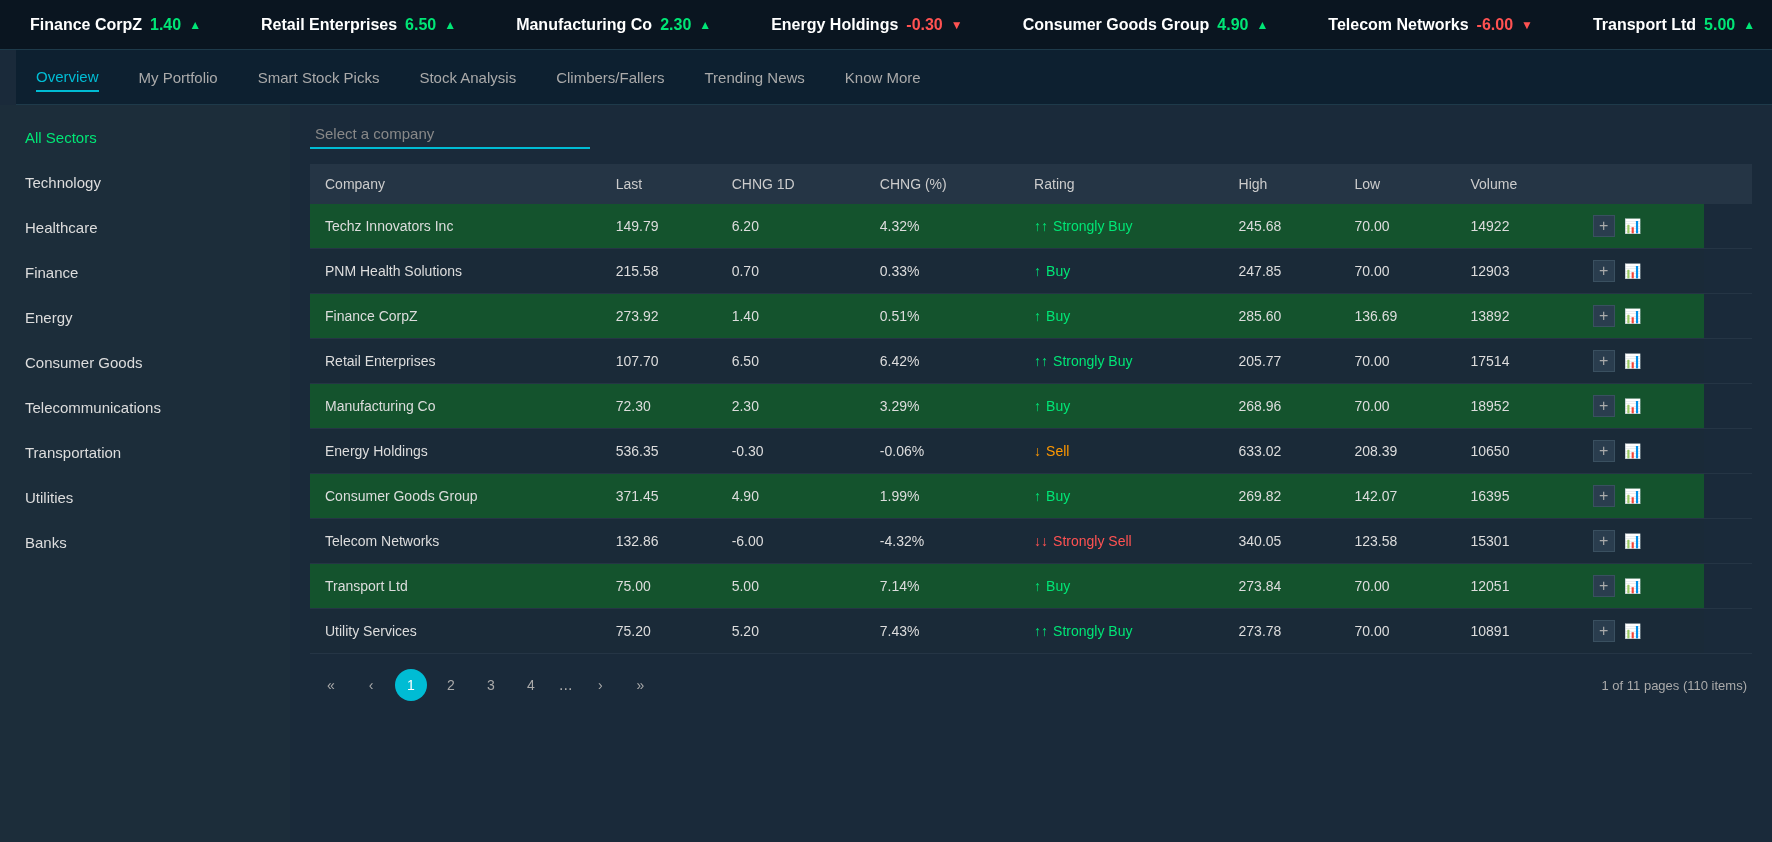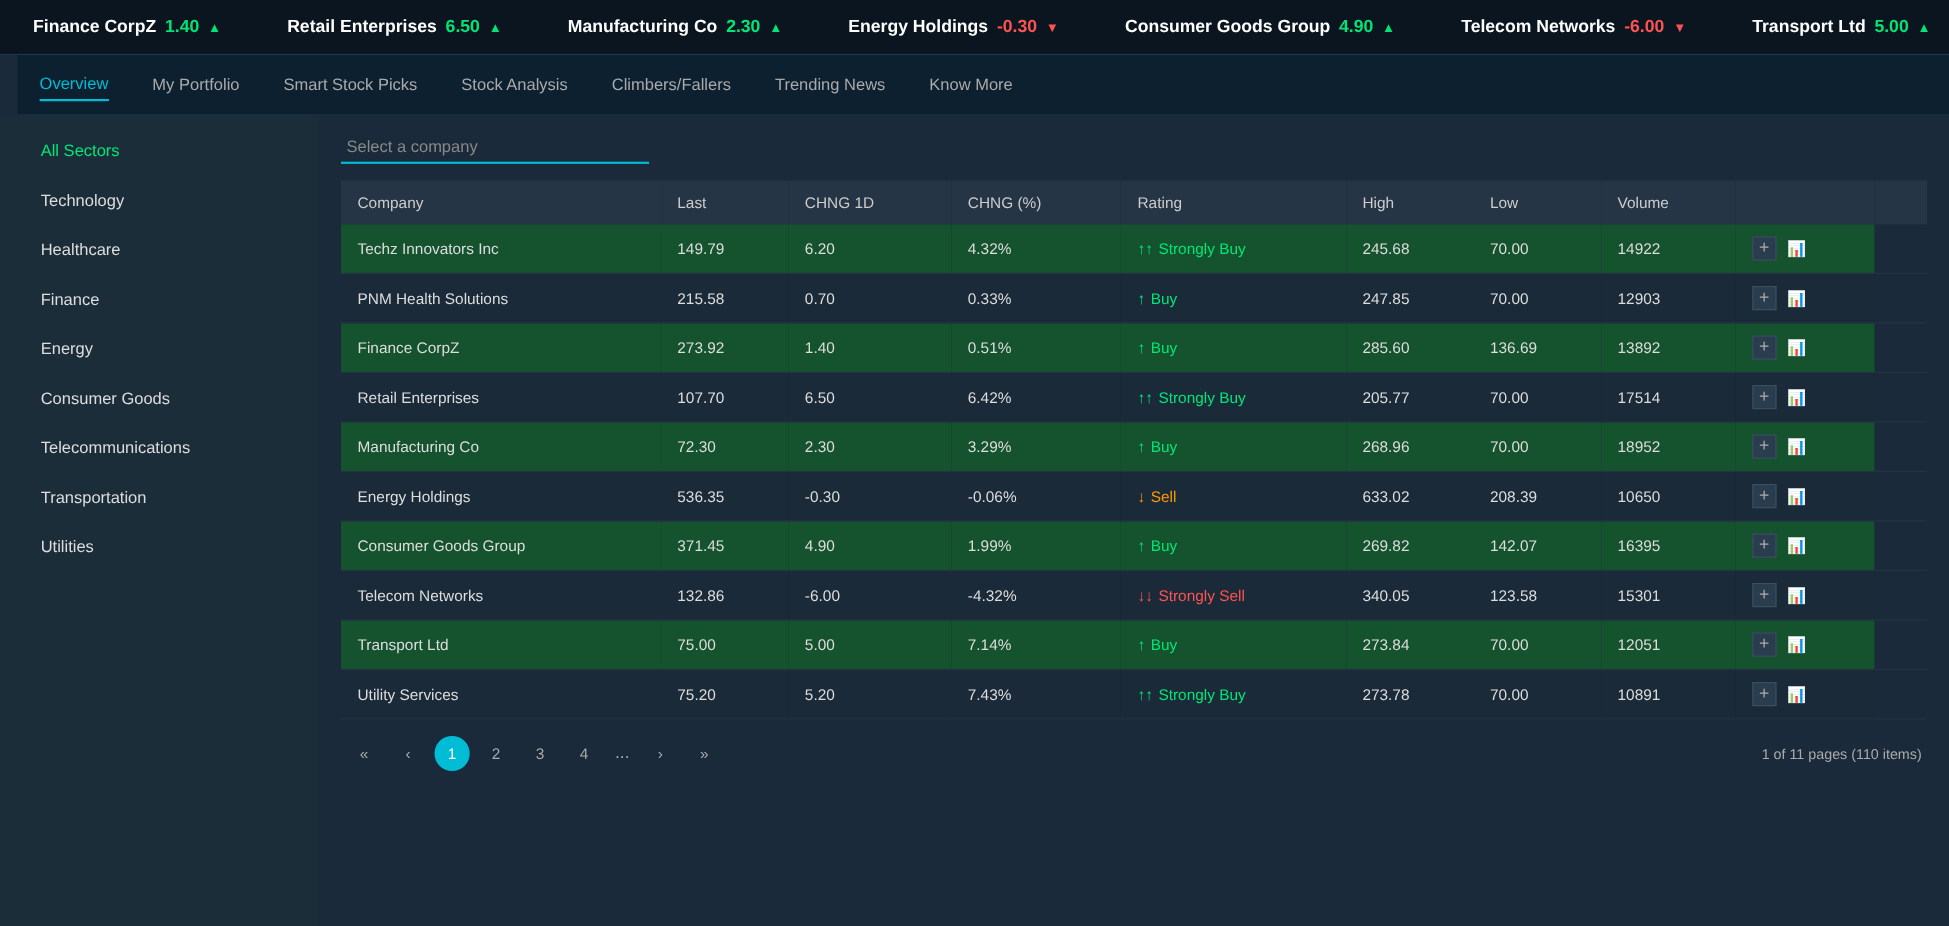--- a/index.html
+++ b/index.html
@@ -63,21 +63,21 @@
     
     .main-layout {
       display: flex;
       height: calc(842px - 105px);
     }
 
     
     .sidebar {
       width: 290px;
       background: #1c2d3a;
-      padding: 10px 12px;
+      padding: 10px 0;
       flex-shrink: 0;
     }
     .sidebar-item {
       padding: 14px 25px;
       font-size: 15px;
       color: #ddd;
       cursor: pointer;
     }
     .sidebar-item.active { color: #00e676; }
 
@@ -266,20 +266,21 @@
   <aside class="sidebar" id="sidebar">
   <div class="sidebar-item active">All Sectors</div>
       <div class="sidebar-item">Technology</div>
       <div class="sidebar-item">Healthcare</div>
       <div class="sidebar-item">Finance</div>
       <div class="sidebar-item">Energy</div>
       <div class="sidebar-item">Consumer Goods</div>
       <div class="sidebar-item">Telecommunications</div>
       <div class="sidebar-item">Transportation</div>
       <div class="sidebar-item">Utilities</div>
+      <div class="sidebar-item">Banks</div>
     </aside>
 
   <main class="content">
     <div class="search-container">
       <input type="text" class="search-input" placeholder="Select a company" style="">
     </div>
 
     <table class="stock-table">
       <thead>
         <tr id="table-header-row">

